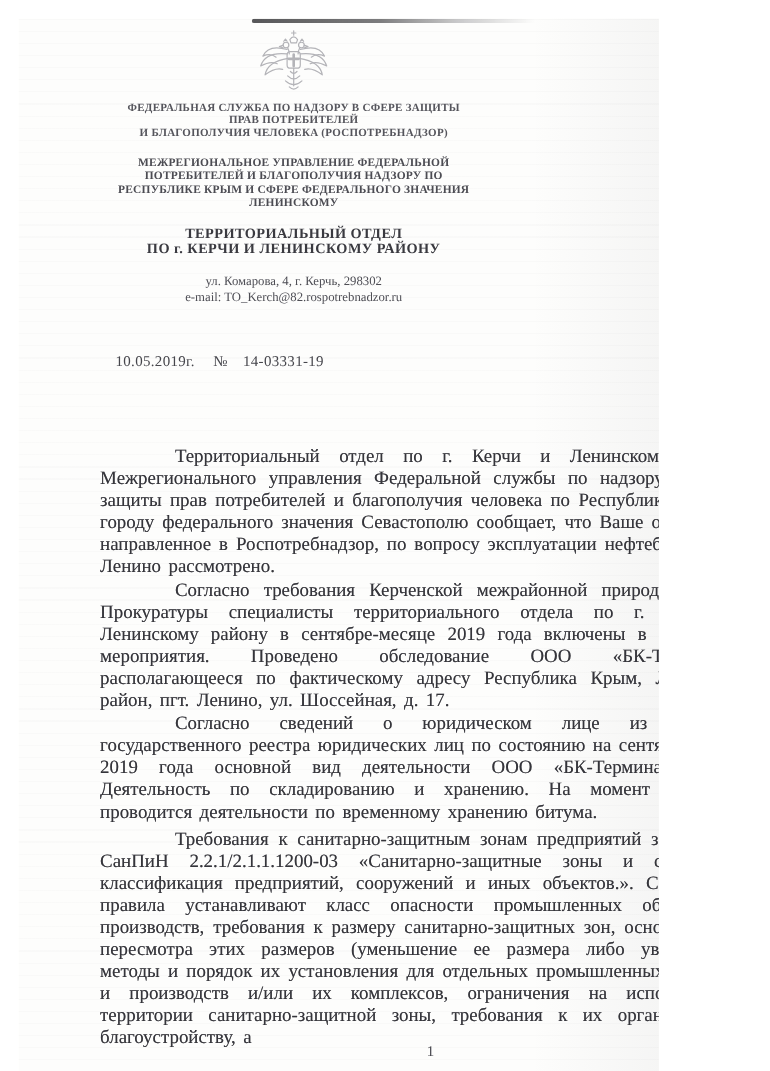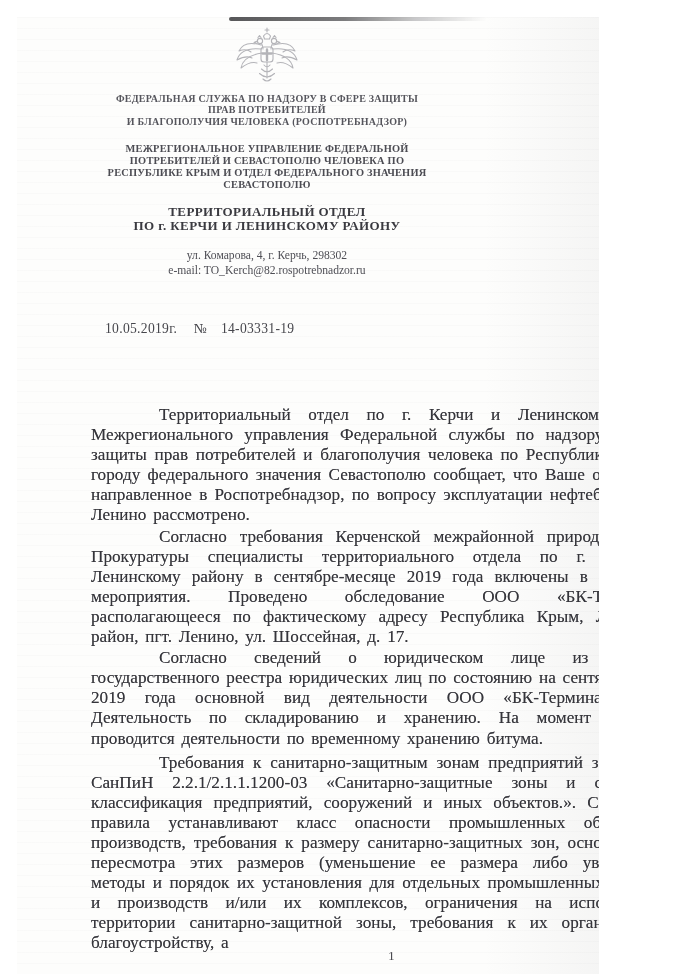--- a/index.html
+++ b/index.html
@@ -146,23 +146,23 @@
     </span>
 
     <div class="agency">
       <div>ФЕДЕРАЛЬНАЯ СЛУЖБА ПО НАДЗОРУ В СФЕРЕ ЗАЩИТЫ</div>
       <div>ПРАВ ПОТРЕБИТЕЛЕЙ</div>
       <div>И БЛАГОПОЛУЧИЯ ЧЕЛОВЕКА (РОСПОТРЕБНАДЗОР)</div>
     </div>
 
     <div class="dept">
       <div>МЕЖРЕГИОНАЛЬНОЕ УПРАВЛЕНИЕ ФЕДЕРАЛЬНОЙ</div>
-      <div>ПОТРЕБИТЕЛЕЙ И СЕВАСТОПОЛЮ ЧЕЛОВЕКА ПО</div>
-      <div>РЕСПУБЛИКЕ КРЫМ И ОТДЕЛ ФЕДЕРАЛЬНОГО ЗНАЧЕНИЯ</div>
-      <div>СЕВАСТОПОЛЮ</div>
+      <div>ПОТРЕБИТЕЛЕЙ И БЛАГОПОЛУЧИЯ НАДЗОРУ ПО</div>
+      <div>РЕСПУБЛИКЕ КРЫМ И СФЕРЕ ФЕДЕРАЛЬНОГО ЗНАЧЕНИЯ</div>
+      <div>ЛЕНИНСКОМУ</div>
     </div>
 
     <div class="office">
       <div>ТЕРРИТОРИАЛЬНЫЙ ОТДЕЛ</div>
       <div>ПО г. КЕРЧИ И ЛЕНИНСКОМУ РАЙОНУ</div>
     </div>
 
     <div class="addr-block">
       <div class="addr">ул. Комарова, 4,  г. Керчь, 298302</div>
       <div class="addr">e-mail: TO_Kerch@82.rospotrebnadzor.ru</div>

